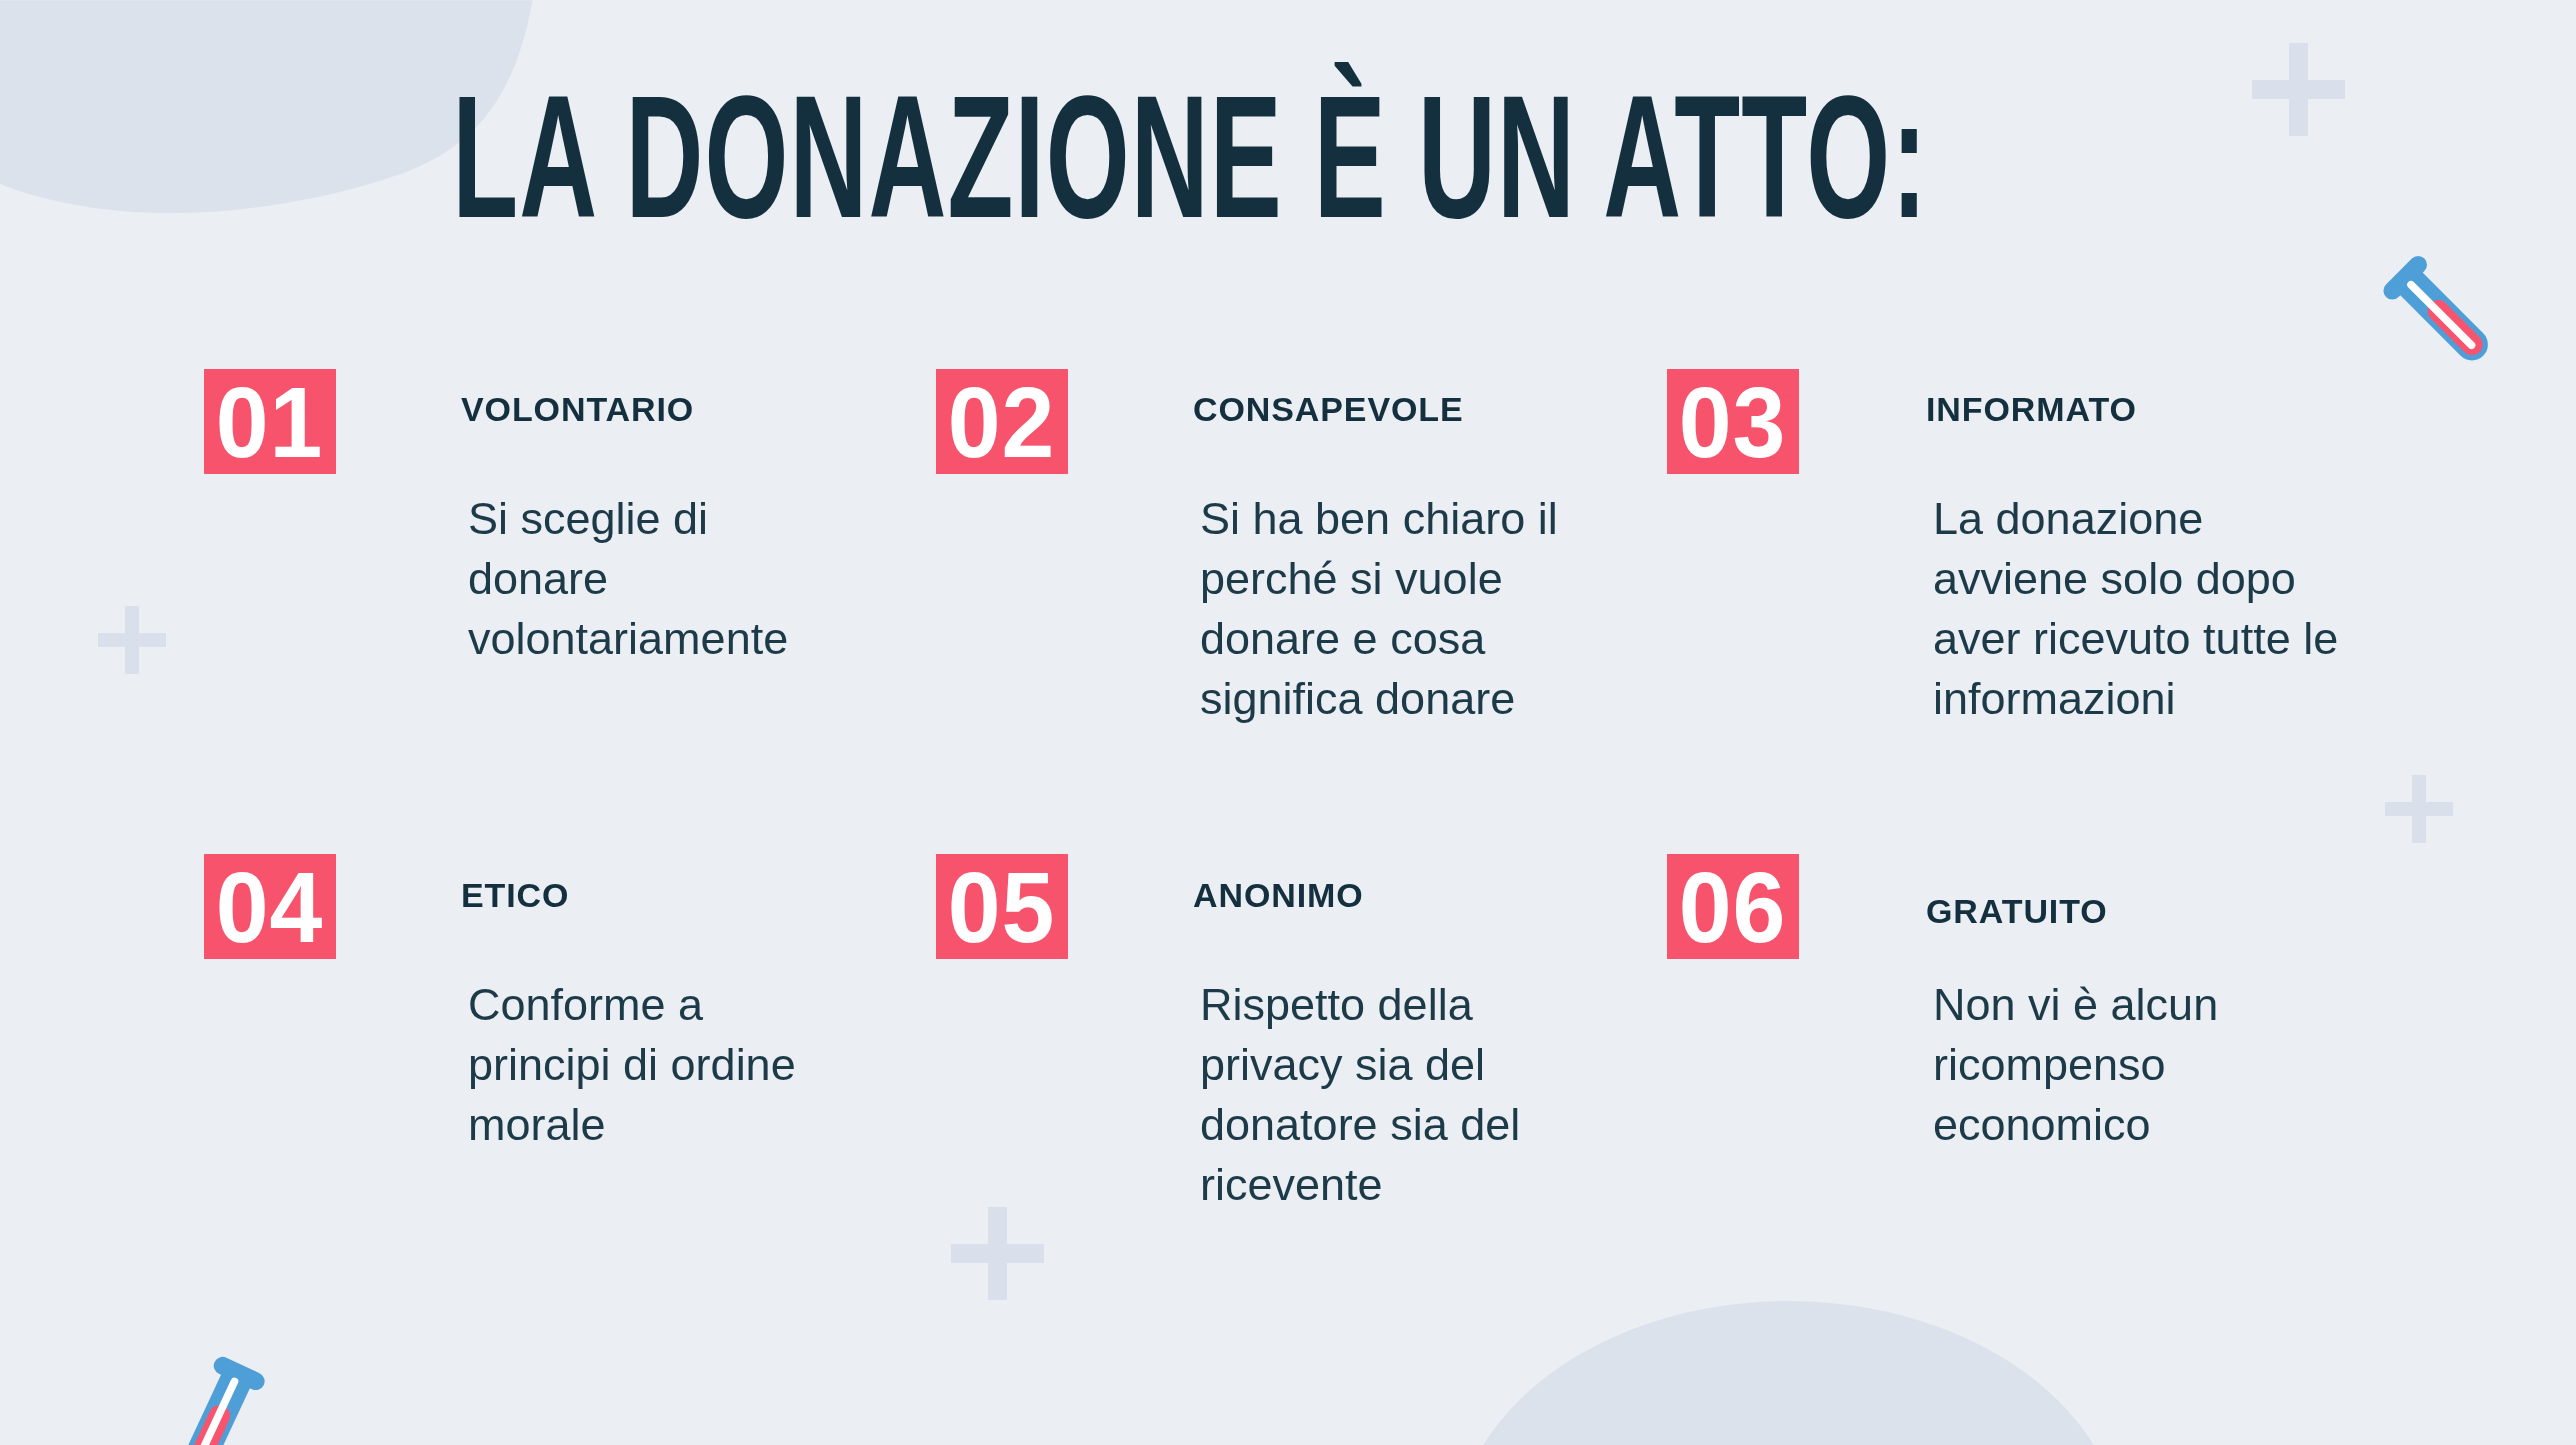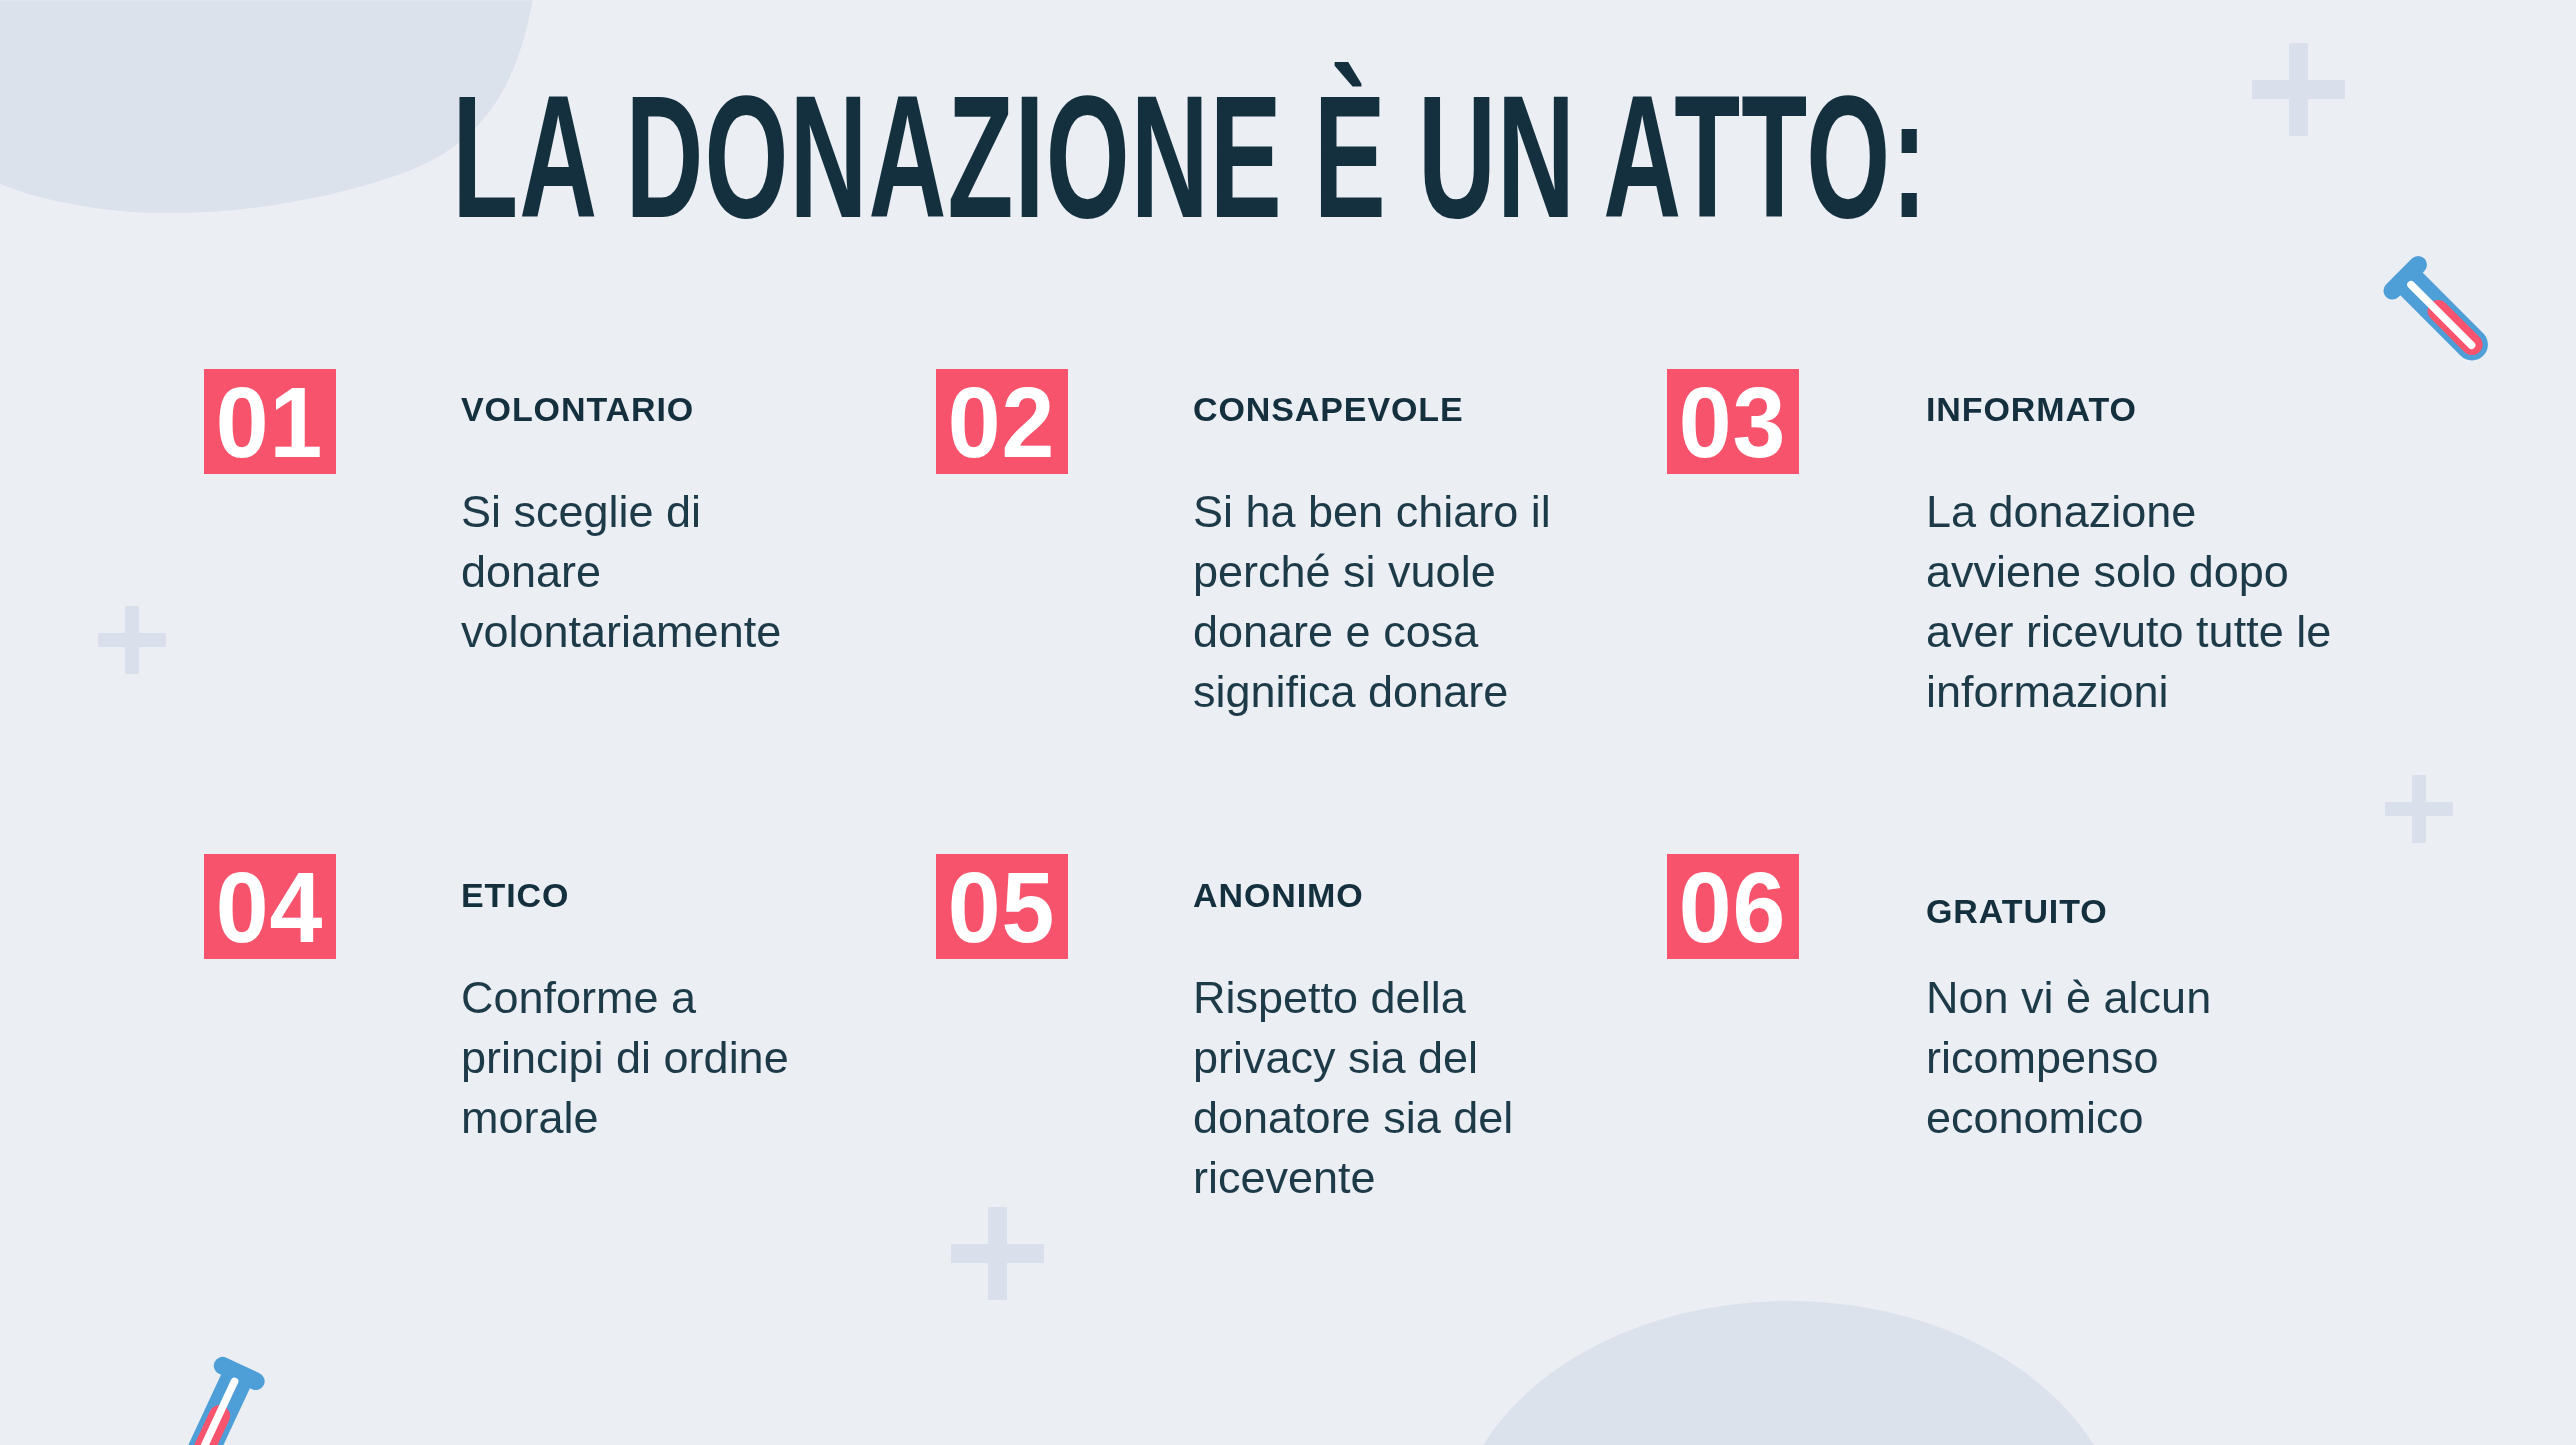--- a/index.html
+++ b/index.html
@@ -56,21 +56,21 @@
   .badge .num{
     color:var(--badge_number);font-weight:bold;font-size:100px;line-height:1;
     transform:scaleX(0.95);letter-spacing:0.9px;
   }
   .item-title{
     position:absolute;margin:0;
     font-size:34px;font-weight:bold;letter-spacing:0.9px;
     color:var(--navy);white-space:nowrap;line-height:1.1;
   }
   .item-body{
-    position:absolute;margin:0;
+    position:absolute;margin:7px;
     font-size:45px;line-height:60px;
     color:var(--body_text);white-space:nowrap;
   }
   
   .tube{position:absolute;width:59px;height:130px;}
   .tube svg{display:block;width:100%;height:100%;overflow:visible;}
   .tube-tr{left:2412px;top:249px;transform:rotate(-45deg);}
   .tube-bl{left:188px;top:1355px;transform:rotate(25deg);}
 </style>
 </head>

